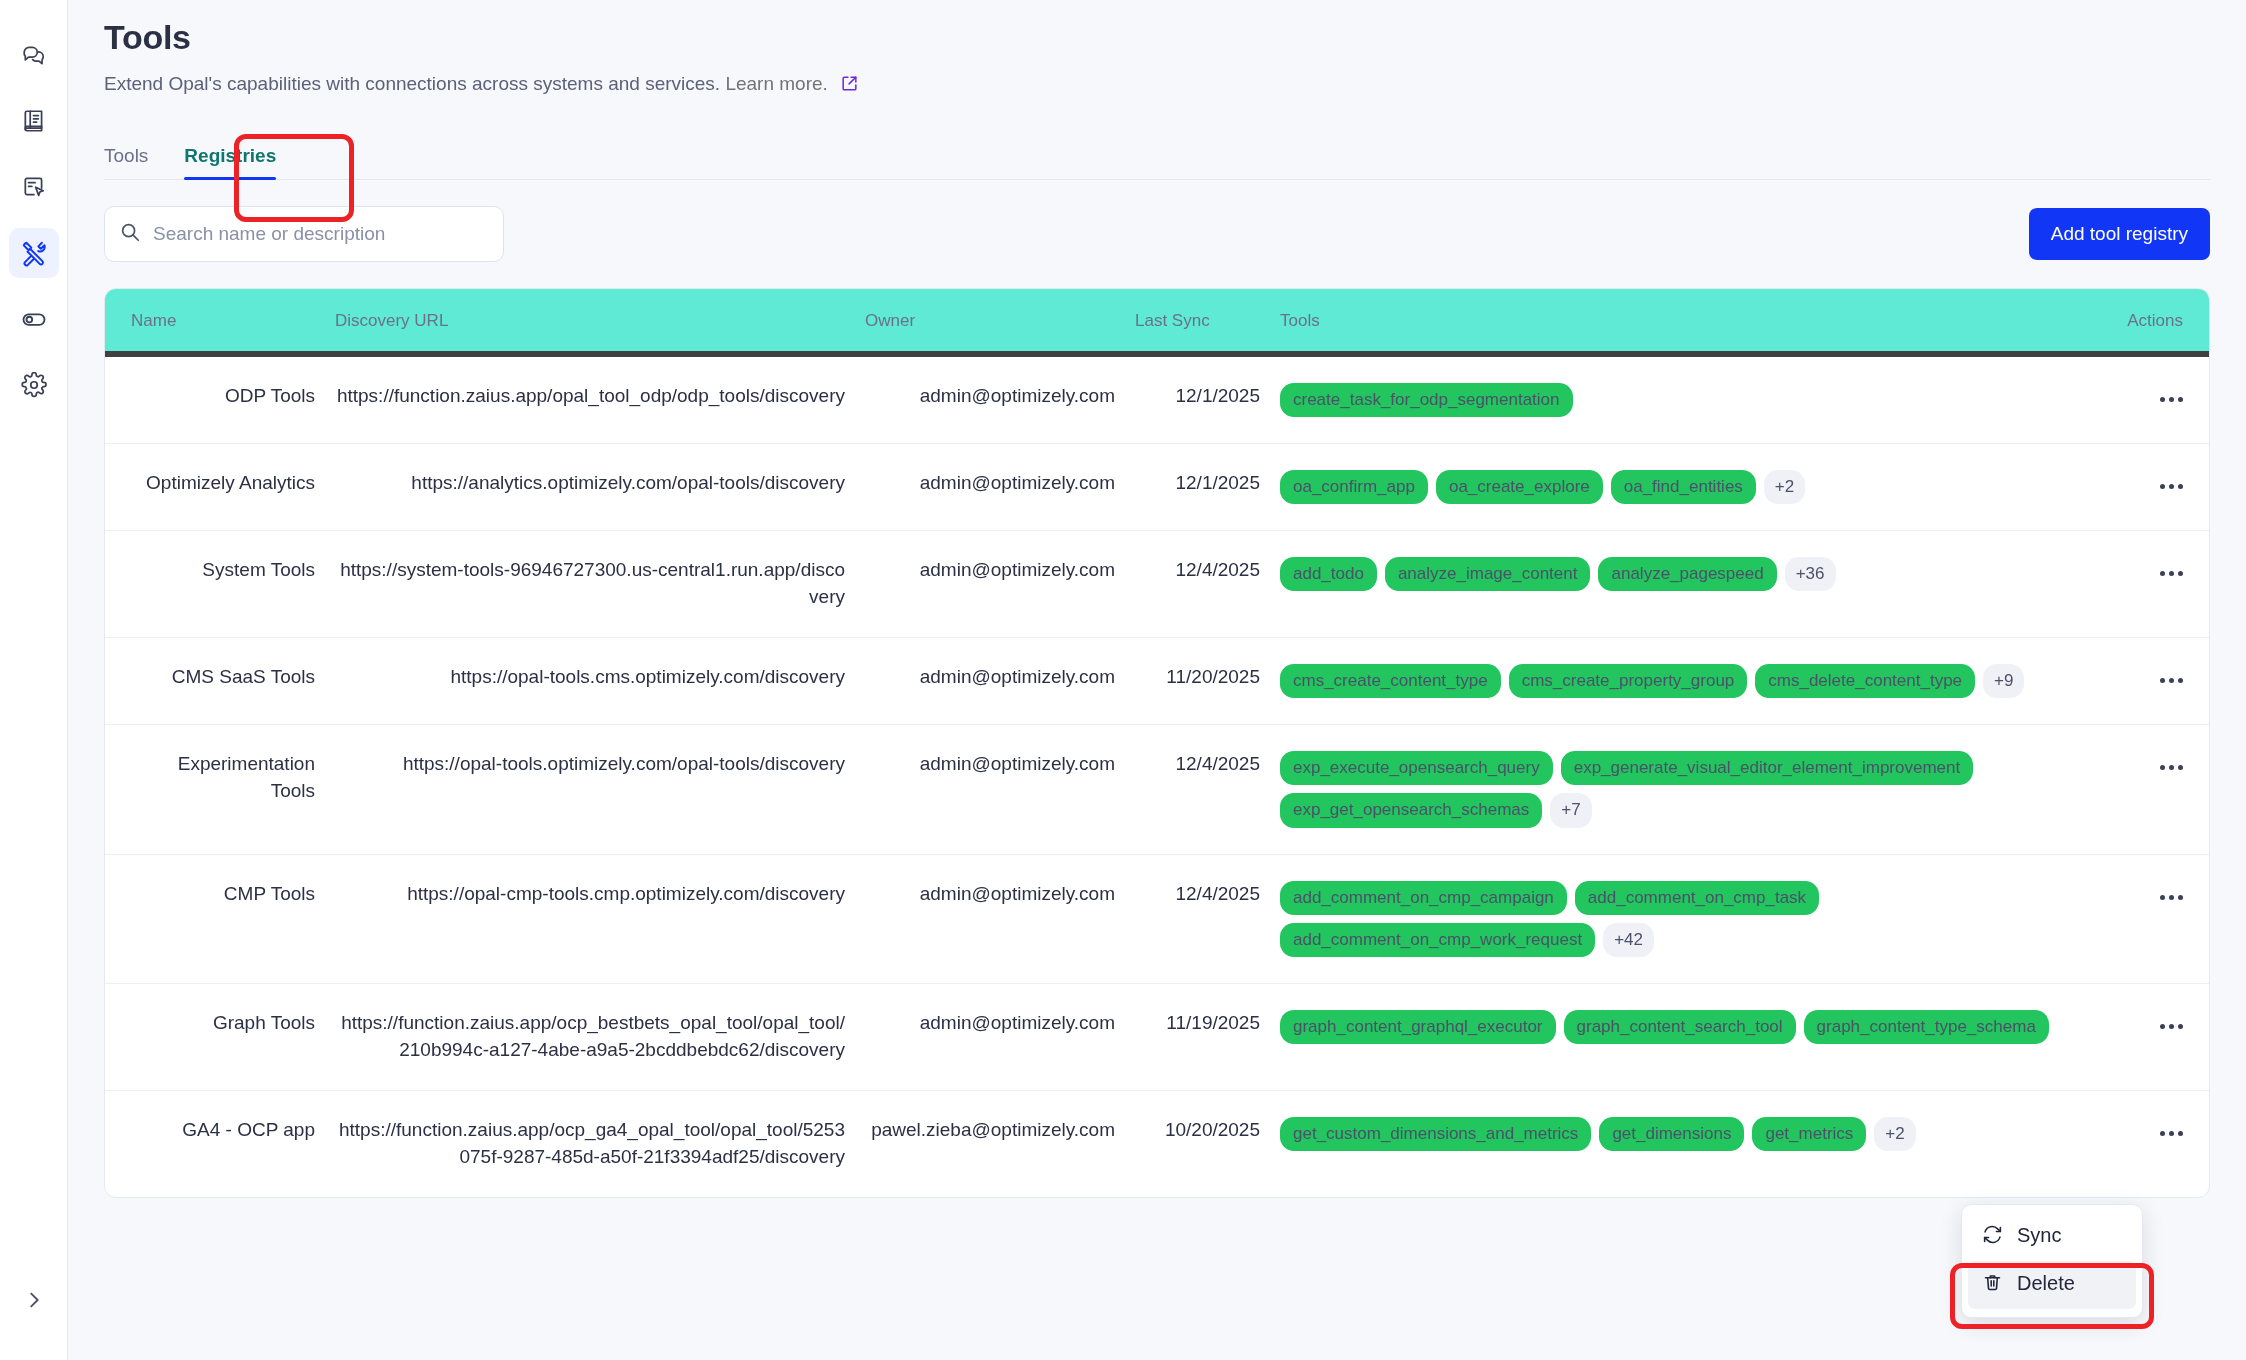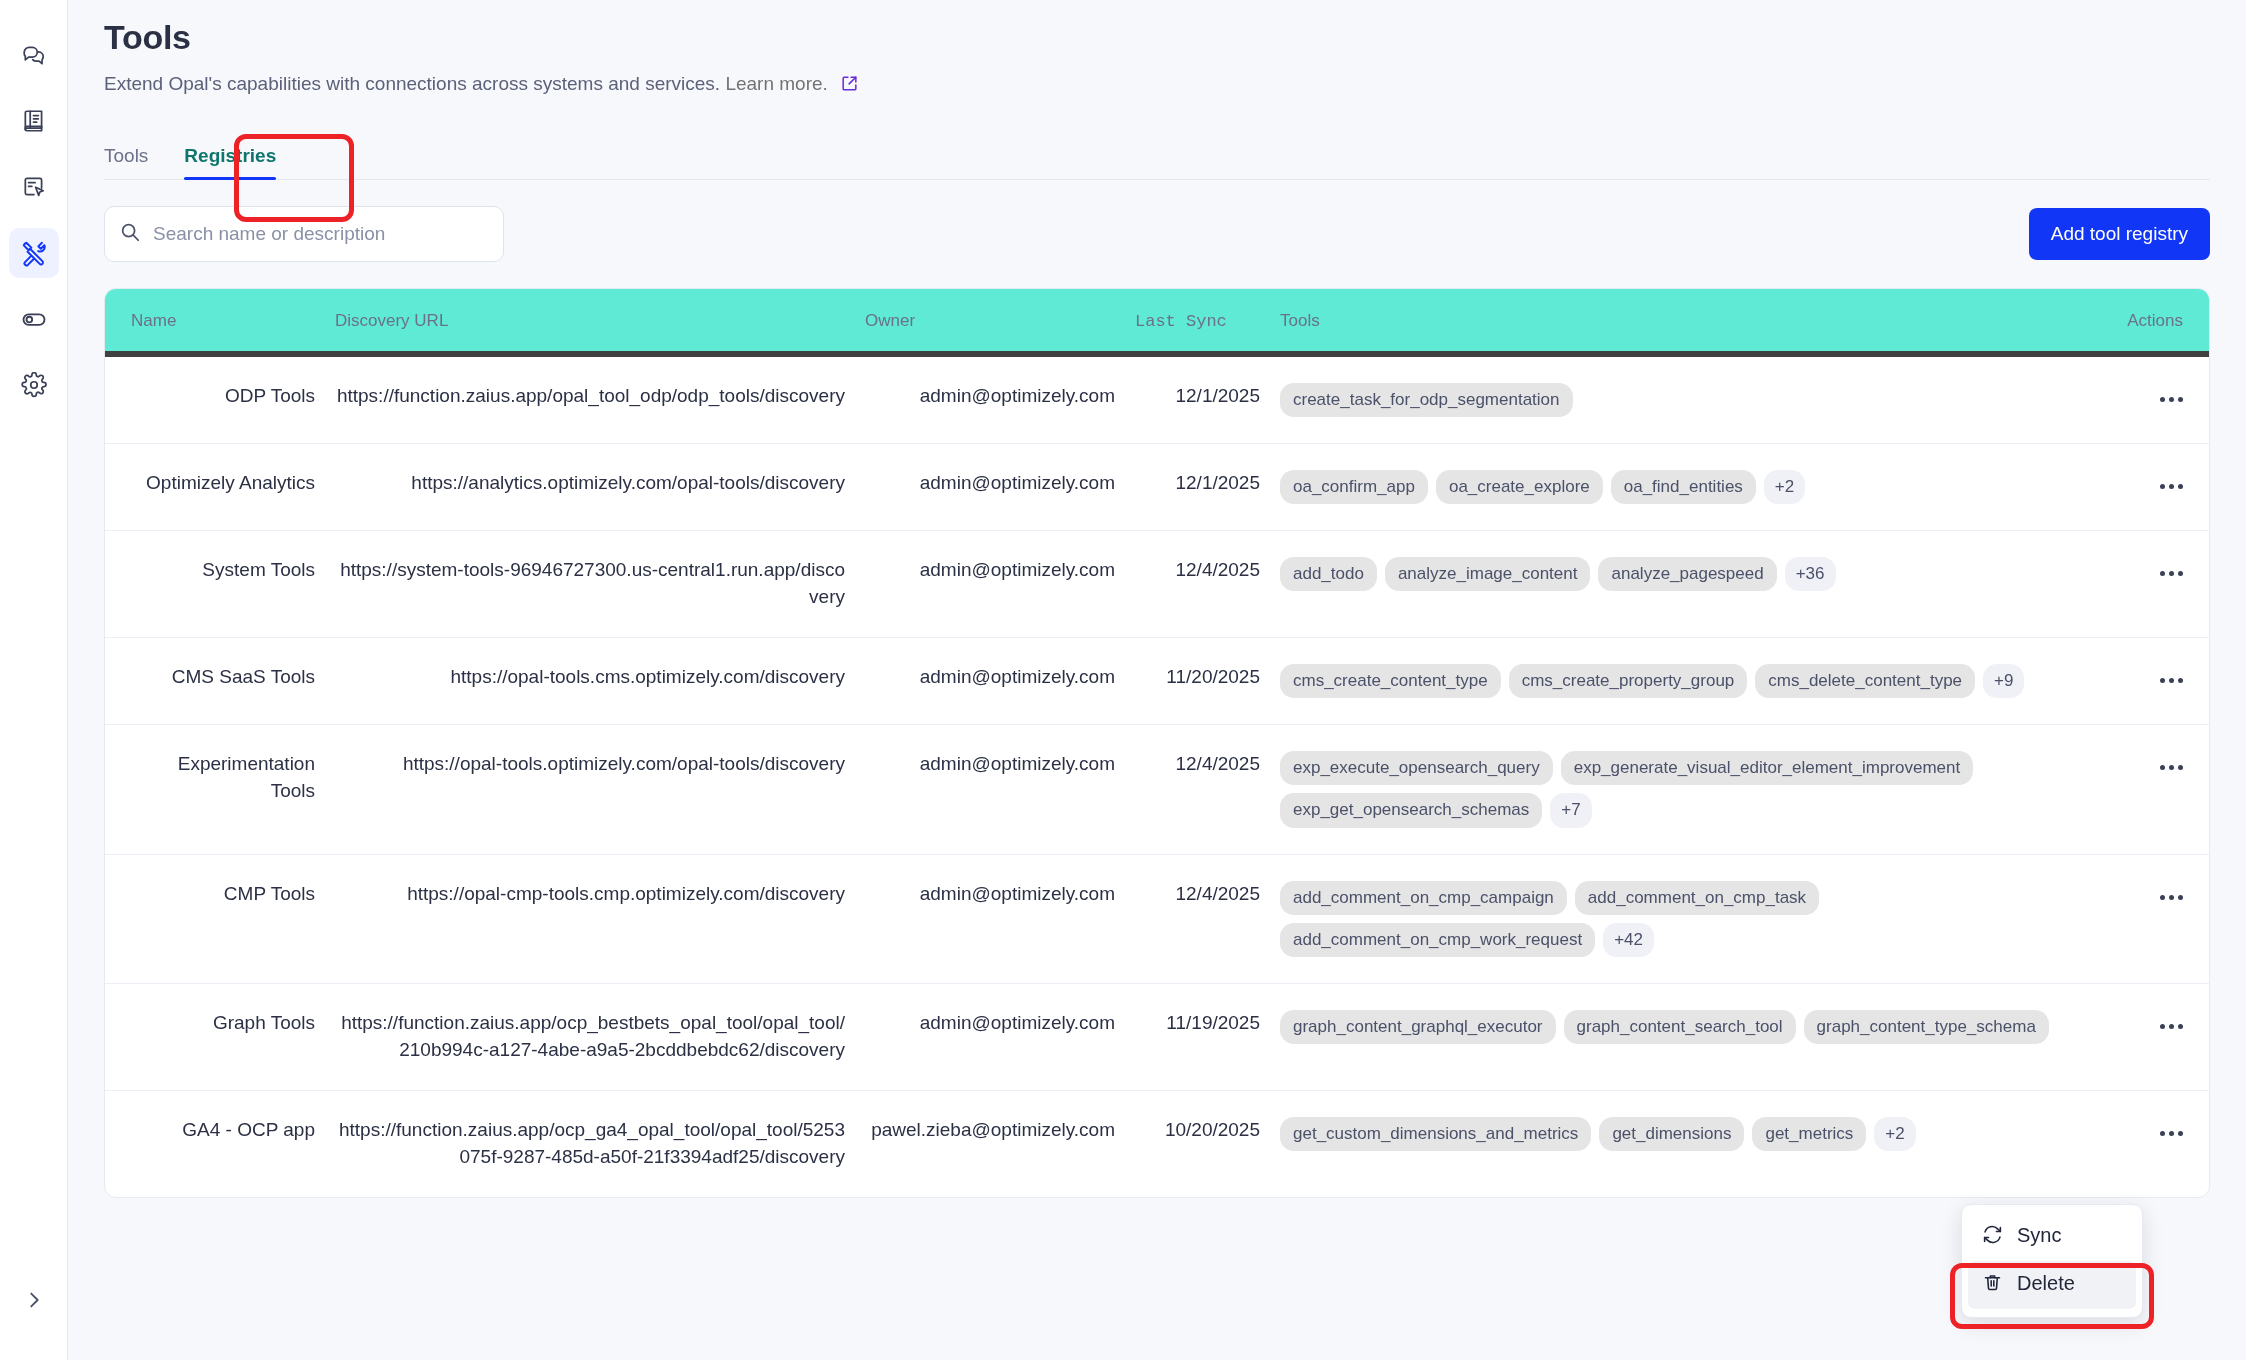--- a/index.html
+++ b/index.html
@@ -118,21 +118,21 @@
   thead th {
     text-align: left; font-weight: normal;
     font-size: 17px; color: #6b7189;
     padding: 22px 10px 20px 10px;
     border-bottom: 6px solid #404040;
     background: #5eead4;
   }
   thead th.c-name { width: 220px; padding-left: 26px; }
   thead th.c-url  { width: 530px; }
   thead th.c-owner{ width: 270px; }
-  thead th.c-sync { width: 145px; font-family: Liberation Mono, monospace; }
+  thead th.c-sync { width: 145px; }
   thead th.c-tools{ width: auto; }
   thead th.c-actions { width: 120px; text-align: right; padding-right: 26px; }
 
   tbody td {
     font-size: 19px; color: #2b3044;
     padding: 26px 10px 26px 10px;
     border-bottom: 1px solid #eceff5;
     vertical-align: top;
     line-height: 1.42;
     word-break: break-all;
@@ -140,21 +140,21 @@
   }
   tbody tr:last-child td { border-bottom: none; }
   td.c-name { padding-left: 26px; word-break: normal; }
   td.c-url { color: #2b3044; }
   td.c-owner { color: #2b3044; }
   td.c-sync { color: #2b3044; word-break: normal; }
   td.c-actions { text-align: right; padding-right: 26px; }
 
   .chips { display: flex; flex-wrap: wrap; gap: 8px; }
   .chip {
-    background: #e5e5e5; color: #4b5169;
+    background: #22c55e; color: #4b5169;
     border-radius: 14px; padding: 5px 13px;
     font-size: 17px; white-space: nowrap;
     word-break: normal;
   }
   .chip.more { background: #f0f1f6; color: #4b5169; padding: 5px 11px; }
 
   .kebab {
     display: inline-flex; gap: 4px; align-items: center; justify-content: flex-end;
     cursor: pointer; padding-top: 6px;
   }

